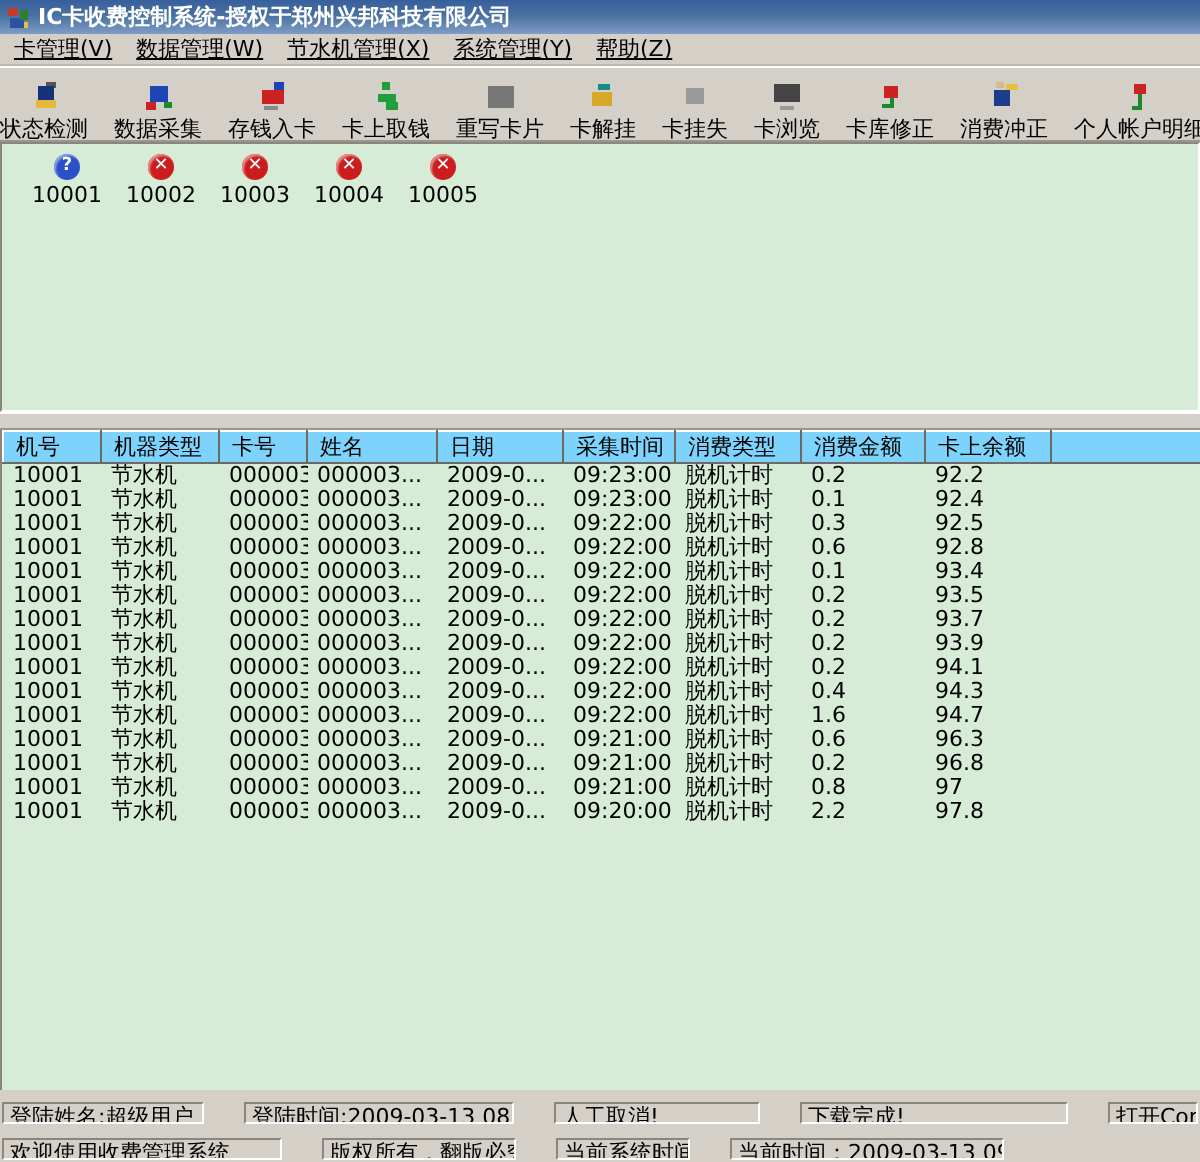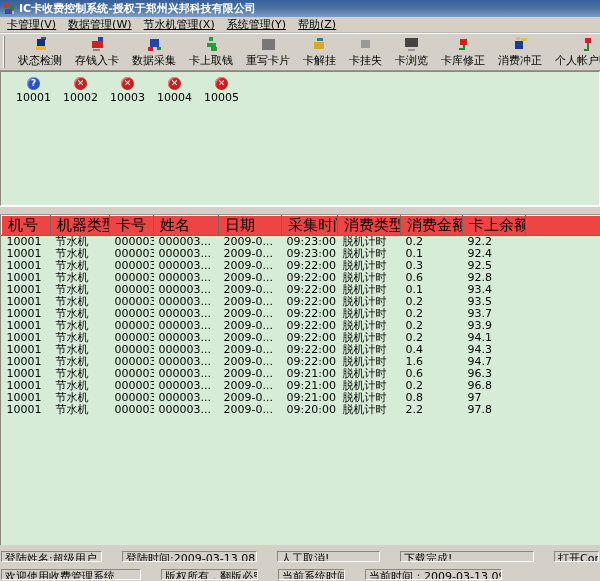--- a/index.html
+++ b/index.html
@@ -30,21 +30,21 @@
     height:16px; display:flex; align-items:center;
     background:#d4d0c8; padding-left:3px;
     border-bottom:1px solid #bdb9b1;
     text-decoration:underline;
   }
   .menu-item{ padding:1px 8px 1px 4px; white-space:nowrap; cursor:default; }
   
   .toolbar{
     height:38px; background:#d4d0c8;
     border-top:1px solid #fff; border-bottom:1px solid #9a968e;
-    display:flex; align-items:center; padding:1px 0 1px 3px; gap:5px;
+    display:flex; align-items:center; padding:1px 0 1px 3px; gap:5px;flex-direction:column;
   }
   .gripper{
     width:3px; height:32px; margin-right:4px;
     border-left:1px solid #fff; border-right:1px solid #8a867e;
   }
   .tb-btn{
     display:flex; flex-direction:column; align-items:center;
     padding:1px 4px; gap:1px; white-space:nowrap; cursor:default;
   }
   .tb-ico{ width:17px; height:15px; background-repeat:no-repeat; }
@@ -102,22 +102,22 @@
     height:9px; background:#d4d0c8;
     border-top:1px solid #fff; border-bottom:1px solid #9a968e;
   }
   
   .table-wrap{
     height:330px; background:#d7ecd7; overflow:hidden;
     border-left:1px solid #8a867e;
   }
   table{ border-collapse:collapse; table-layout:fixed; width:600px; }
   th{
-    background:#ef4444; font-weight:normal; text-align:left;
-    height:15px; padding:0 2px 0 6px; font-size:15px;
+    background:#7dd3fc; font-weight:normal; text-align:left;
+    height:15px; padding:0 2px 0 6px; font-size:11px;
     border:1px solid; border-color:#fff #6d6a64 #6d6a64 #fff;
     white-space:nowrap; overflow:hidden; cursor:default;
   }
   td{
     height:12px; padding:0 2px 0 5px; font-size:11px; line-height:12px;
     white-space:nowrap; overflow:hidden;
   }
   .c0{width:49px}.c1{width:59px}.c2{width:44px}.c3{width:65px}.c4{width:63px}
   .c5{width:56px}.c6{width:63px}.c7{width:62px}.c8{width:63px}.cf{width:76px}
   
@@ -158,27 +158,27 @@
 <div class="toolbar">
   <span class="gripper"></span>
   <span style="display:flex;gap:5px;align-items:center;">
 
       <span class="tb-btn">
         <span class="tb-ico status-check-icon"></span>
         <span>状态检测</span>
       </span>
 
       <span class="tb-btn">
+        <span class="tb-ico data-collect-icon"></span>
+        <span>数据采集</span>
+      </span>
+
+      <span class="tb-btn">
         <span class="tb-ico deposit-icon"></span>
         <span>存钱入卡</span>
-      </span>
-
-      <span class="tb-btn">
-        <span class="tb-ico data-collect-icon"></span>
-        <span>数据采集</span>
       </span>
 
       <span class="tb-btn">
         <span class="tb-ico withdraw-icon"></span>
         <span>卡上取钱</span>
       </span>
 
       <span class="tb-btn">
         <span class="tb-ico rewrite-card-icon"></span>
         <span>重写卡片</span>

